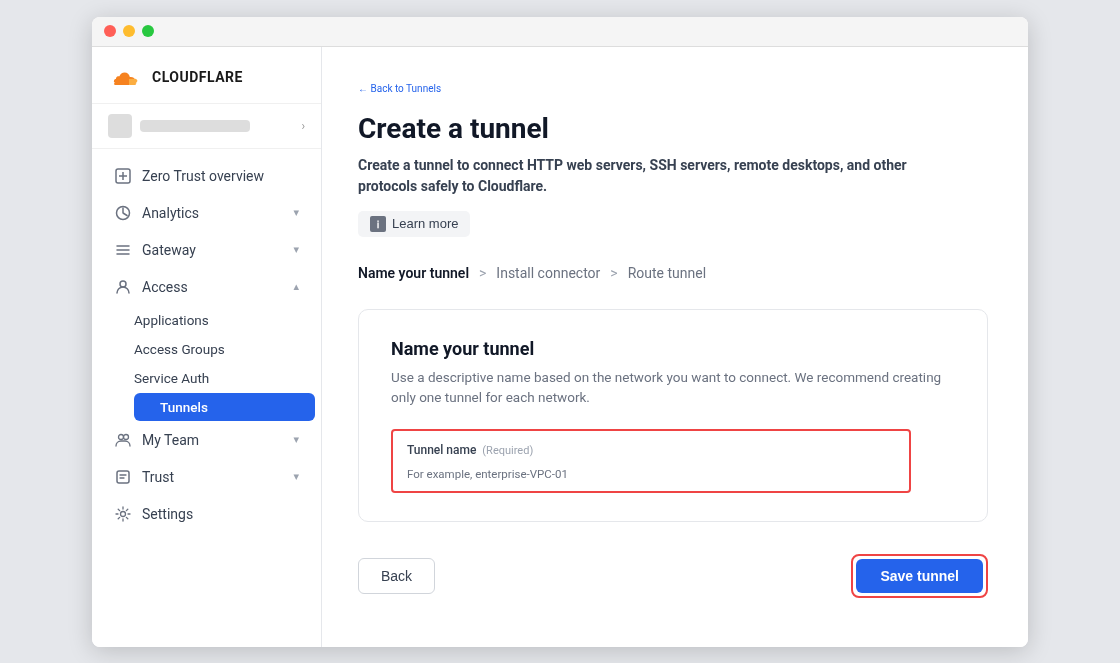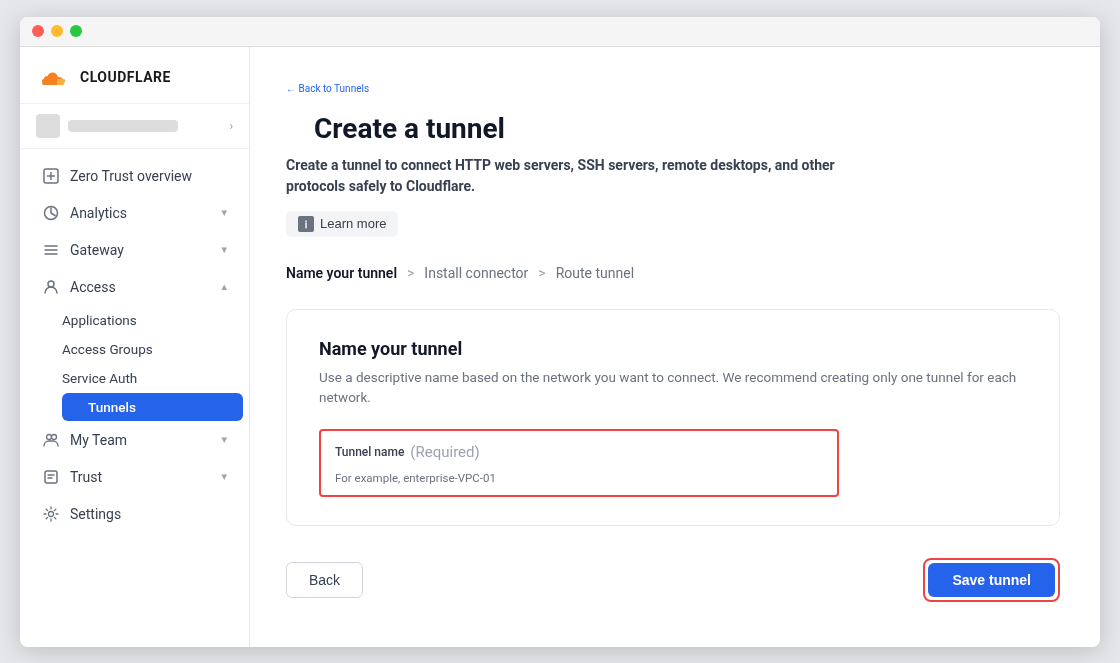--- a/index.html
+++ b/index.html
@@ -6,21 +6,21 @@
     body {
       font-family: -apple-system, BlinkMacSystemFont, 'Segoe UI', Roboto, sans-serif;
       background: #e5e7eb;
       display: flex;
       justify-content: center;
       align-items: center;
       min-height: 100vh;
       font-size: 14px;
     }
     .window {
-      width: 1080px;
+      width: 936px;
       min-height: 630px;
       background: #fff;
       border-radius: 8px;
       box-shadow: 0 4px 24px rgba(0,0,0,0.18);
       display: flex;
       flex-direction: column;
       overflow: hidden;
     }
     .window-titlebar {
       height: 30px;
@@ -143,21 +143,20 @@
       align-items: center;
       gap: 4px;
       margin-bottom: 18px;
       text-decoration: none;
     }
     .page-title {
       font-size: 28px;
       font-weight: 700;
       color: #111827;
       margin-bottom: 10px;
-      margin-left: 28px;
     }
     .page-desc {
       color: #374151;
       font-size: 14px;
       margin-bottom: 14px;
       max-width: 600px;
       line-height: 1.5;
       font-weight: bold;
     }
     .learn-more-btn {
@@ -228,21 +227,21 @@
       color: #374151;
       font-weight: 500;
       margin-bottom: 6px;
       display: flex;
       align-items: center;
       gap: 6px;
     }
     .field-required {
       color: #9ca3af;
       font-weight: 400;
-      font-size: 15px;
+      font-size: 11px;
     }
     .tunnel-input {
       width: 100%;
       border: 1.5px solid #3b82f6;
       border-radius: 6px;
       padding: 9px 12px;
       font-size: 15px;
       color: #111827;
       outline: none;
       box-shadow: 0 0 0 3px rgba(59,130,246,0.15);

